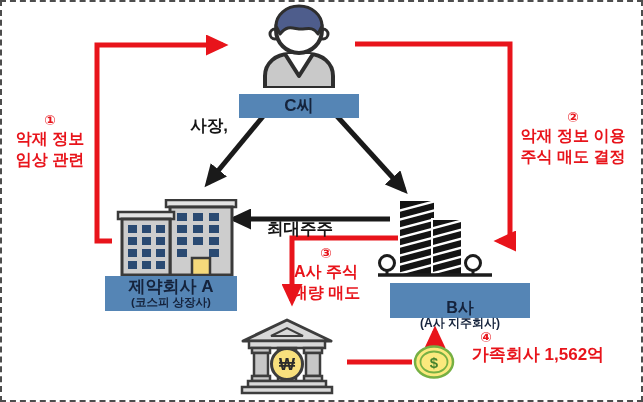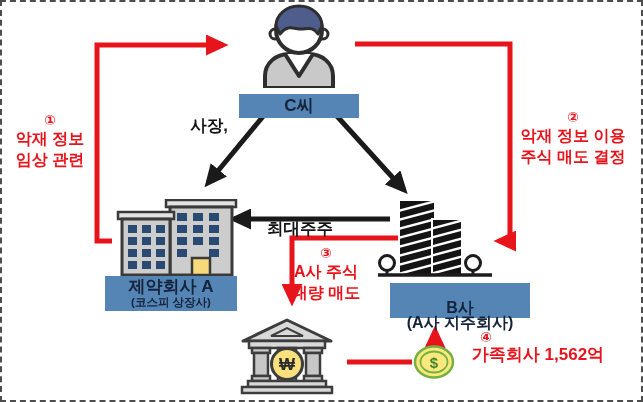--- a/index.html
+++ b/index.html
@@ -166,21 +166,21 @@
       <line x1="2" y1="80" x2="116" y2="80" stroke="#1c1c1c" stroke-width="3.5"></line>
       <path d="M11,80 v-6" stroke="#1c1c1c" stroke-width="3"></path>
       <circle cx="11" cy="68" r="7.5" fill="#ffffff" stroke="#1c1c1c" stroke-width="3"></circle>
       <path d="M97,80 v-6" stroke="#1c1c1c" stroke-width="3"></path>
       <circle cx="97" cy="68" r="7.5" fill="#ffffff" stroke="#1c1c1c" stroke-width="3"></circle>
     </svg>
   </div>
 
   <div class="label-box" style="left:388px;top:281px;width:140px;height:35px;padding-top:16px;">
     <span style="font-size:16px;line-height:17px;display:block;">B사</span>
-    <span class="sub" style="font-size:16px;line-height:14px;">(A사 지주회사)</span>
+    <span class="sub" style="font-size:12px;line-height:14px;">(A사 지주회사)</span>
   </div>
 
   <div class="abs" style="left:237px;top:315px;">
     <svg width="96" height="78" viewBox="0 0 96 78">
       <polygon points="4,24 48,3 92,24" fill="#d9d9d9" stroke="#3d3d3d" stroke-width="3" stroke-linejoin="round"></polygon>
       <polygon points="32,19 48,11 64,19" fill="none" stroke="#3d3d3d" stroke-width="2"></polygon>
       <rect x="10" y="24" width="76" height="7" fill="#d9d9d9" stroke="#3d3d3d" stroke-width="2.5"></rect>
       <g fill="#c7c7c7" stroke="#3d3d3d" stroke-width="2.5">
         <rect x="13" y="31" width="18" height="5"></rect>
           <rect x="15" y="36" width="14" height="23"></rect>

